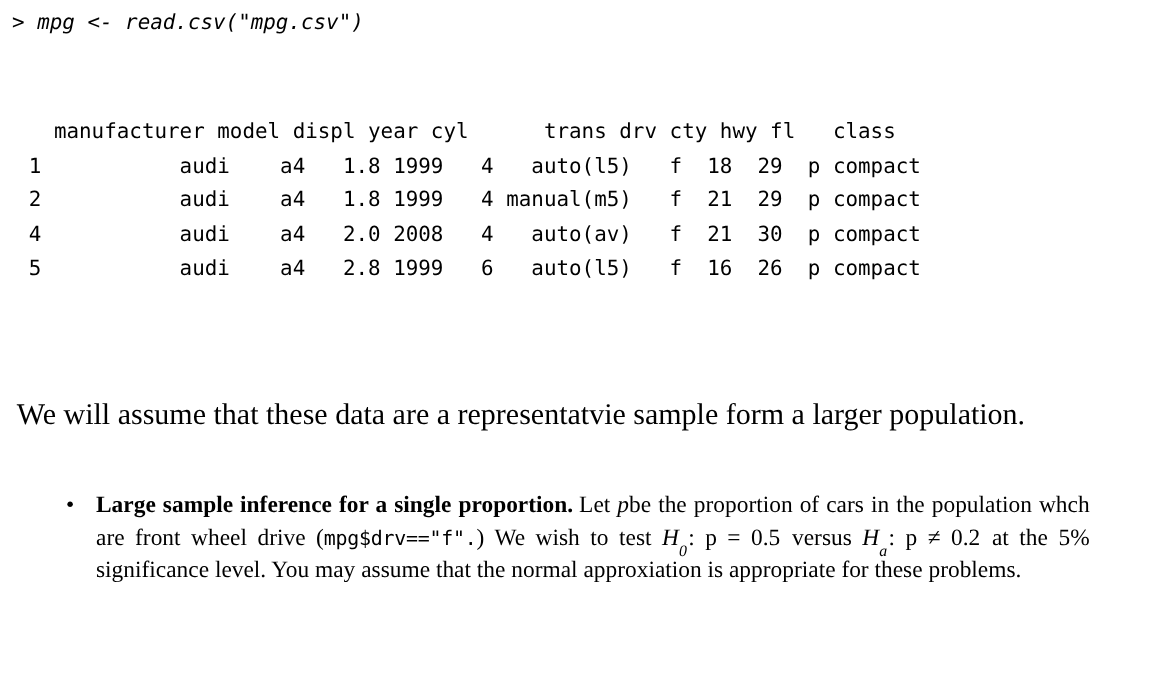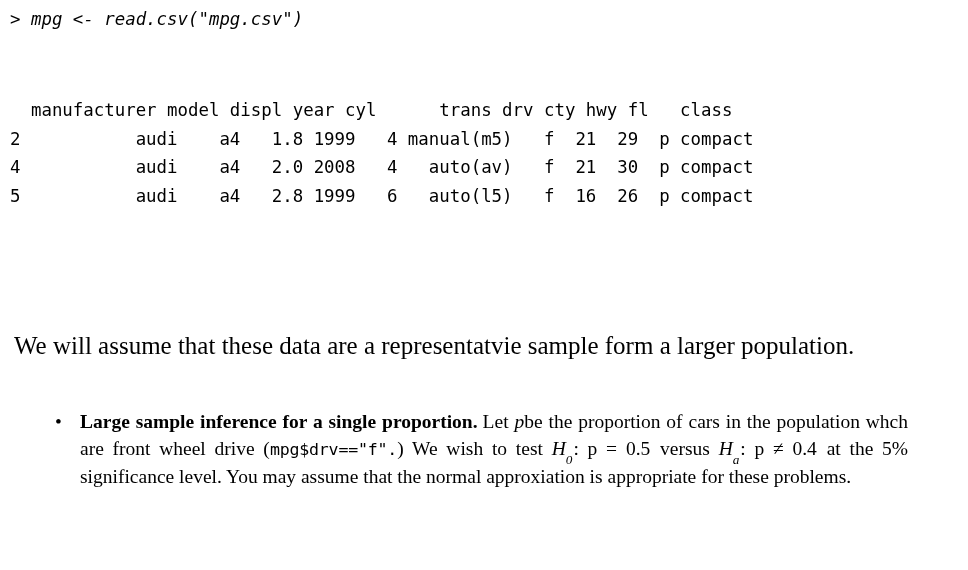--- a/index.html
+++ b/index.html
@@ -40,20 +40,21 @@
     top: 96px;
     width: 948px;
   }
   .df-line {
     font-family: "DejaVu Sans Mono", "Liberation Mono", monospace;
     font-style: normal;
     font-size: 17.4px;
     line-height: 28.6px;
     white-space: pre;
     letter-spacing: 0px;
+    margin-left: 14px;
   }
 
   
   .prose {
     position: absolute;
     left: 14px;
     top: 332px;
     width: 892px;
     font-size: 25px;
     line-height: 27px;
@@ -113,31 +114,32 @@
 </style>
 </head>
 <body>
 
 <div class="console-block">
   <div class="console-line">&gt; mpg &lt;- read.csv("mpg.csv")</div>
 </div>
 
 <div class="df-output">
   <div class="df-line">  manufacturer model displ year cyl      trans drv cty hwy fl   class</div>
+  <div class="df-line">1           audi    a4   1.8 1999   4   auto(l5)   f  18  29  p compact</div>
   <div class="df-line">2           audi    a4   1.8 1999   4 manual(m5)   f  21  29  p compact</div>
   <div class="df-line">4           audi    a4   2.0 2008   4   auto(av)   f  21  30  p compact</div>
   <div class="df-line">5           audi    a4   2.8 1999   6   auto(l5)   f  16  26  p compact</div>
 </div>
 
 <div class="prose">We will assume that these data are a representatvie sample form a larger population.</div>
 
 <div class="itemize">
   <div class="item-row">
     <span class="item-bullet">•</span><span class="lead-in">Large sample inference for a single proportion.</span><span class="lead-gap"></span><span>Let</span>
     <span class="math">p</span><span>be the proportion of cars in the population whch are front wheel drive (</span><span class="tt">mpg$drv=="f".</span><span>)</span>
     <span>We wish to test</span>
     <span class="math"><span>H</span><sub>0</sub><span class="op">: p = 0.5</span></span>
     <span>versus</span>
-    <span class="math"><span>H</span><sub class="it">a</sub><span class="op">: p ≠ 0.4</span></span>
+    <span class="math"><span>H</span><sub class="it">a</sub><span class="op">: p ≠ 0.2</span></span>
     <span>at the 5% significance level.</span>
     <span>You may assume that the normal approxiation is appropriate for these problems.</span>
   </div>
 </div>
 
 </body></html>

